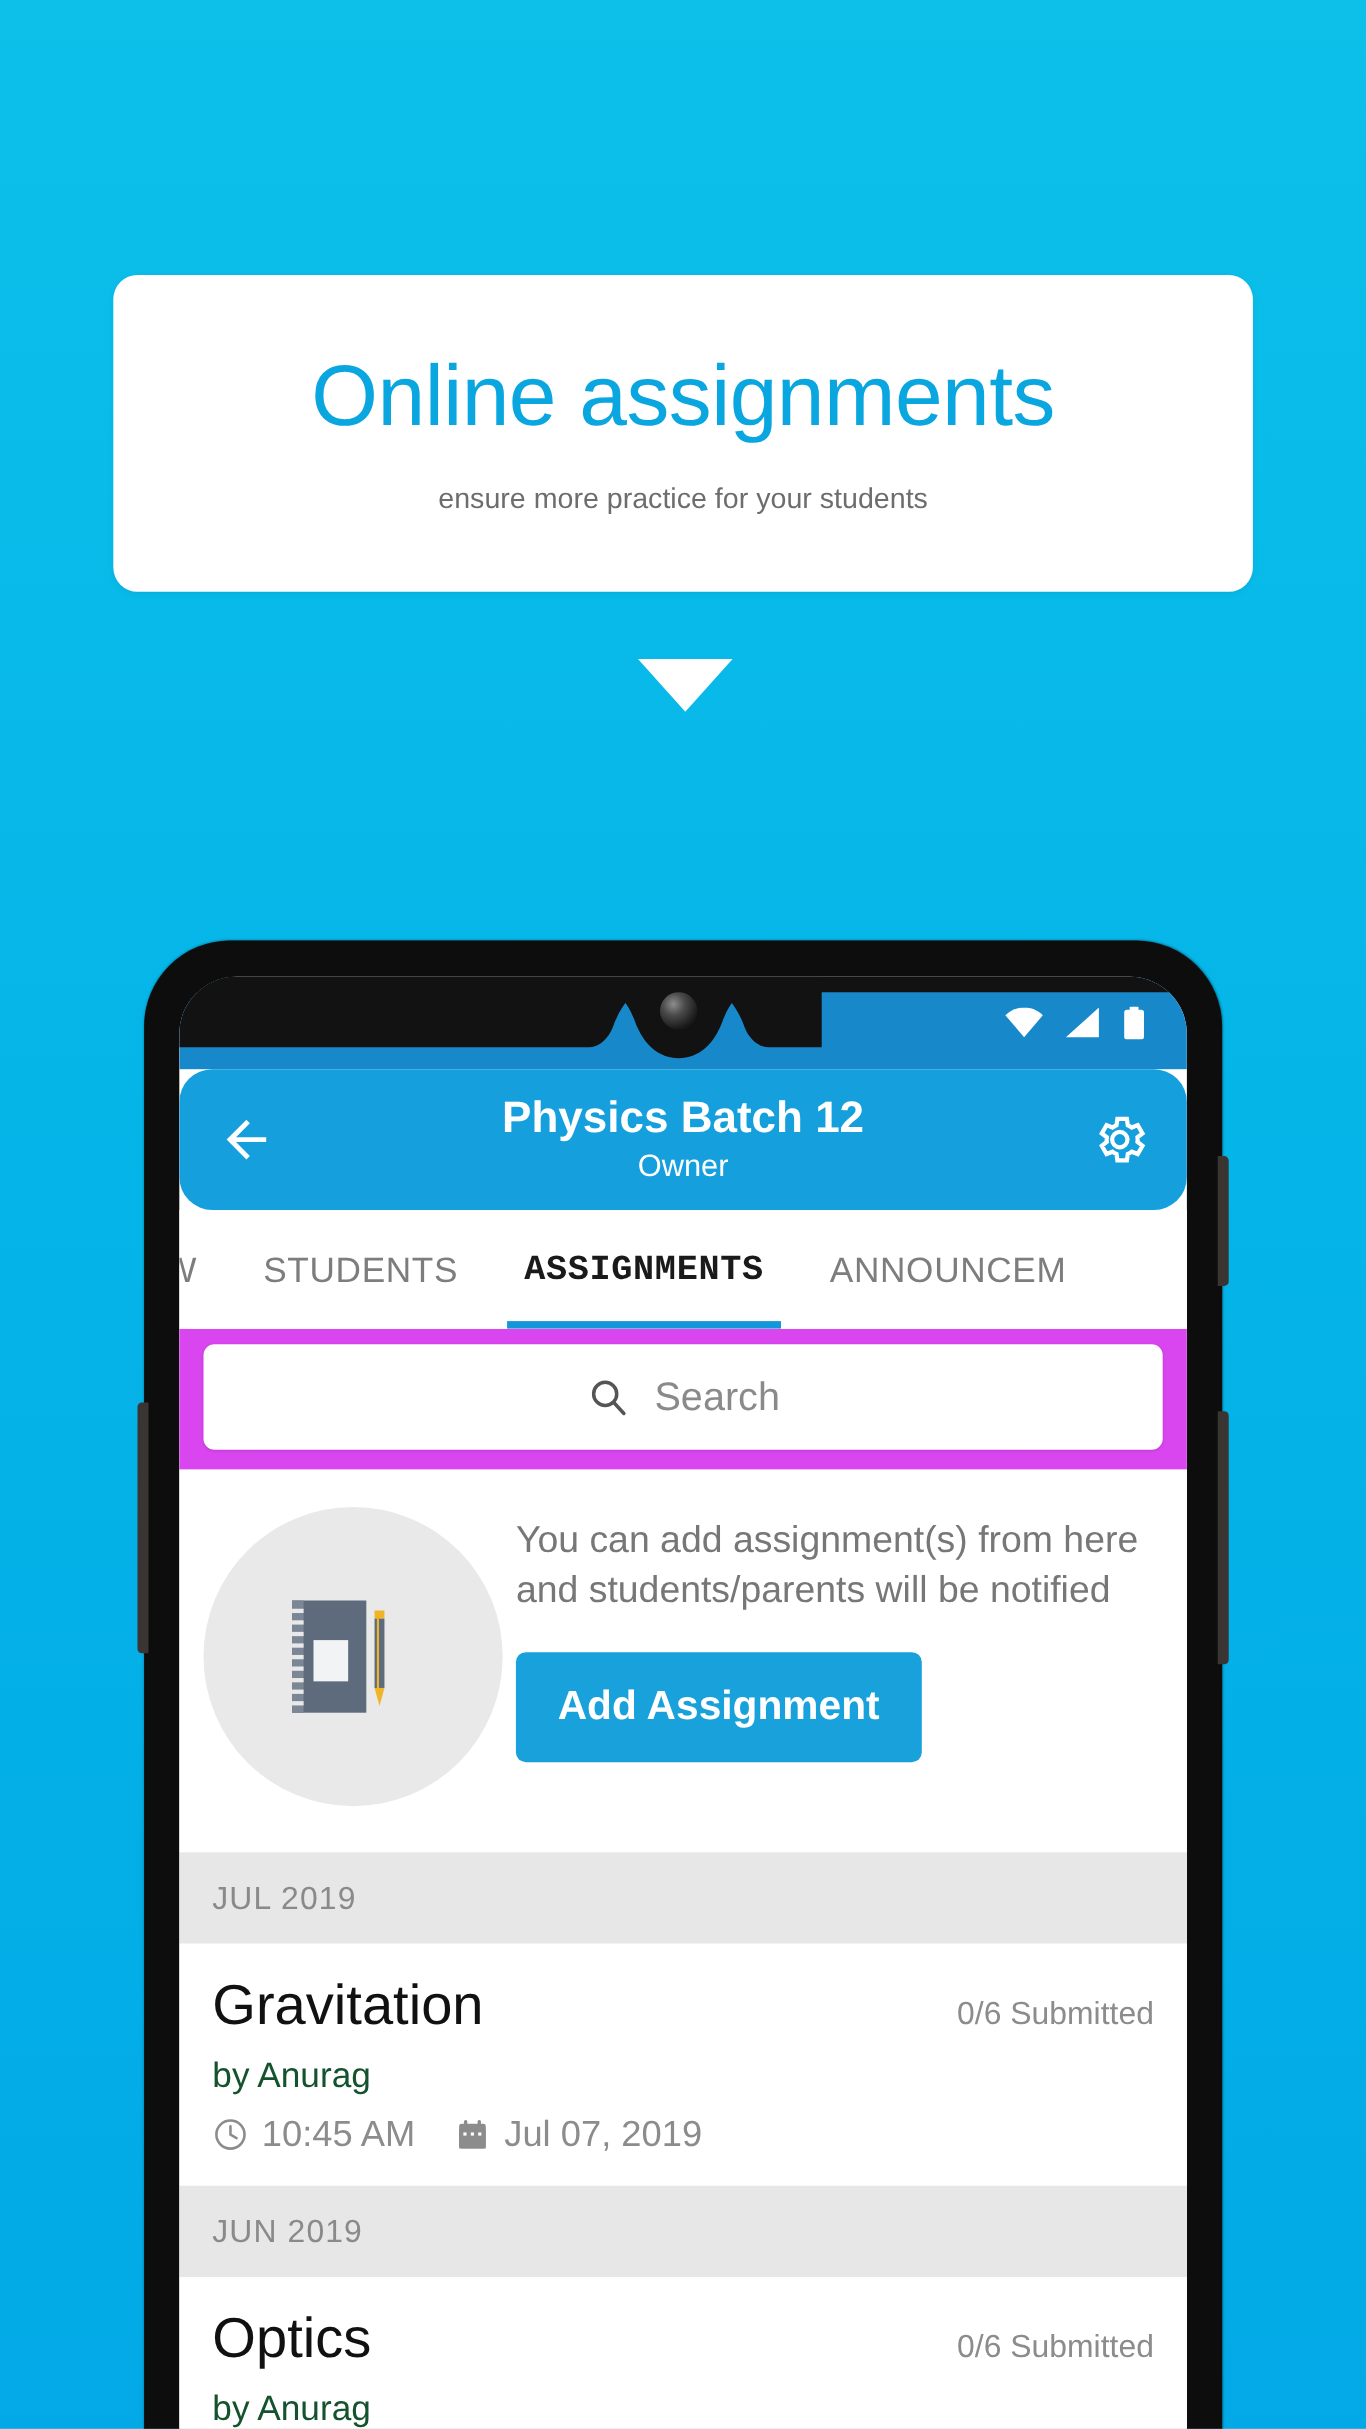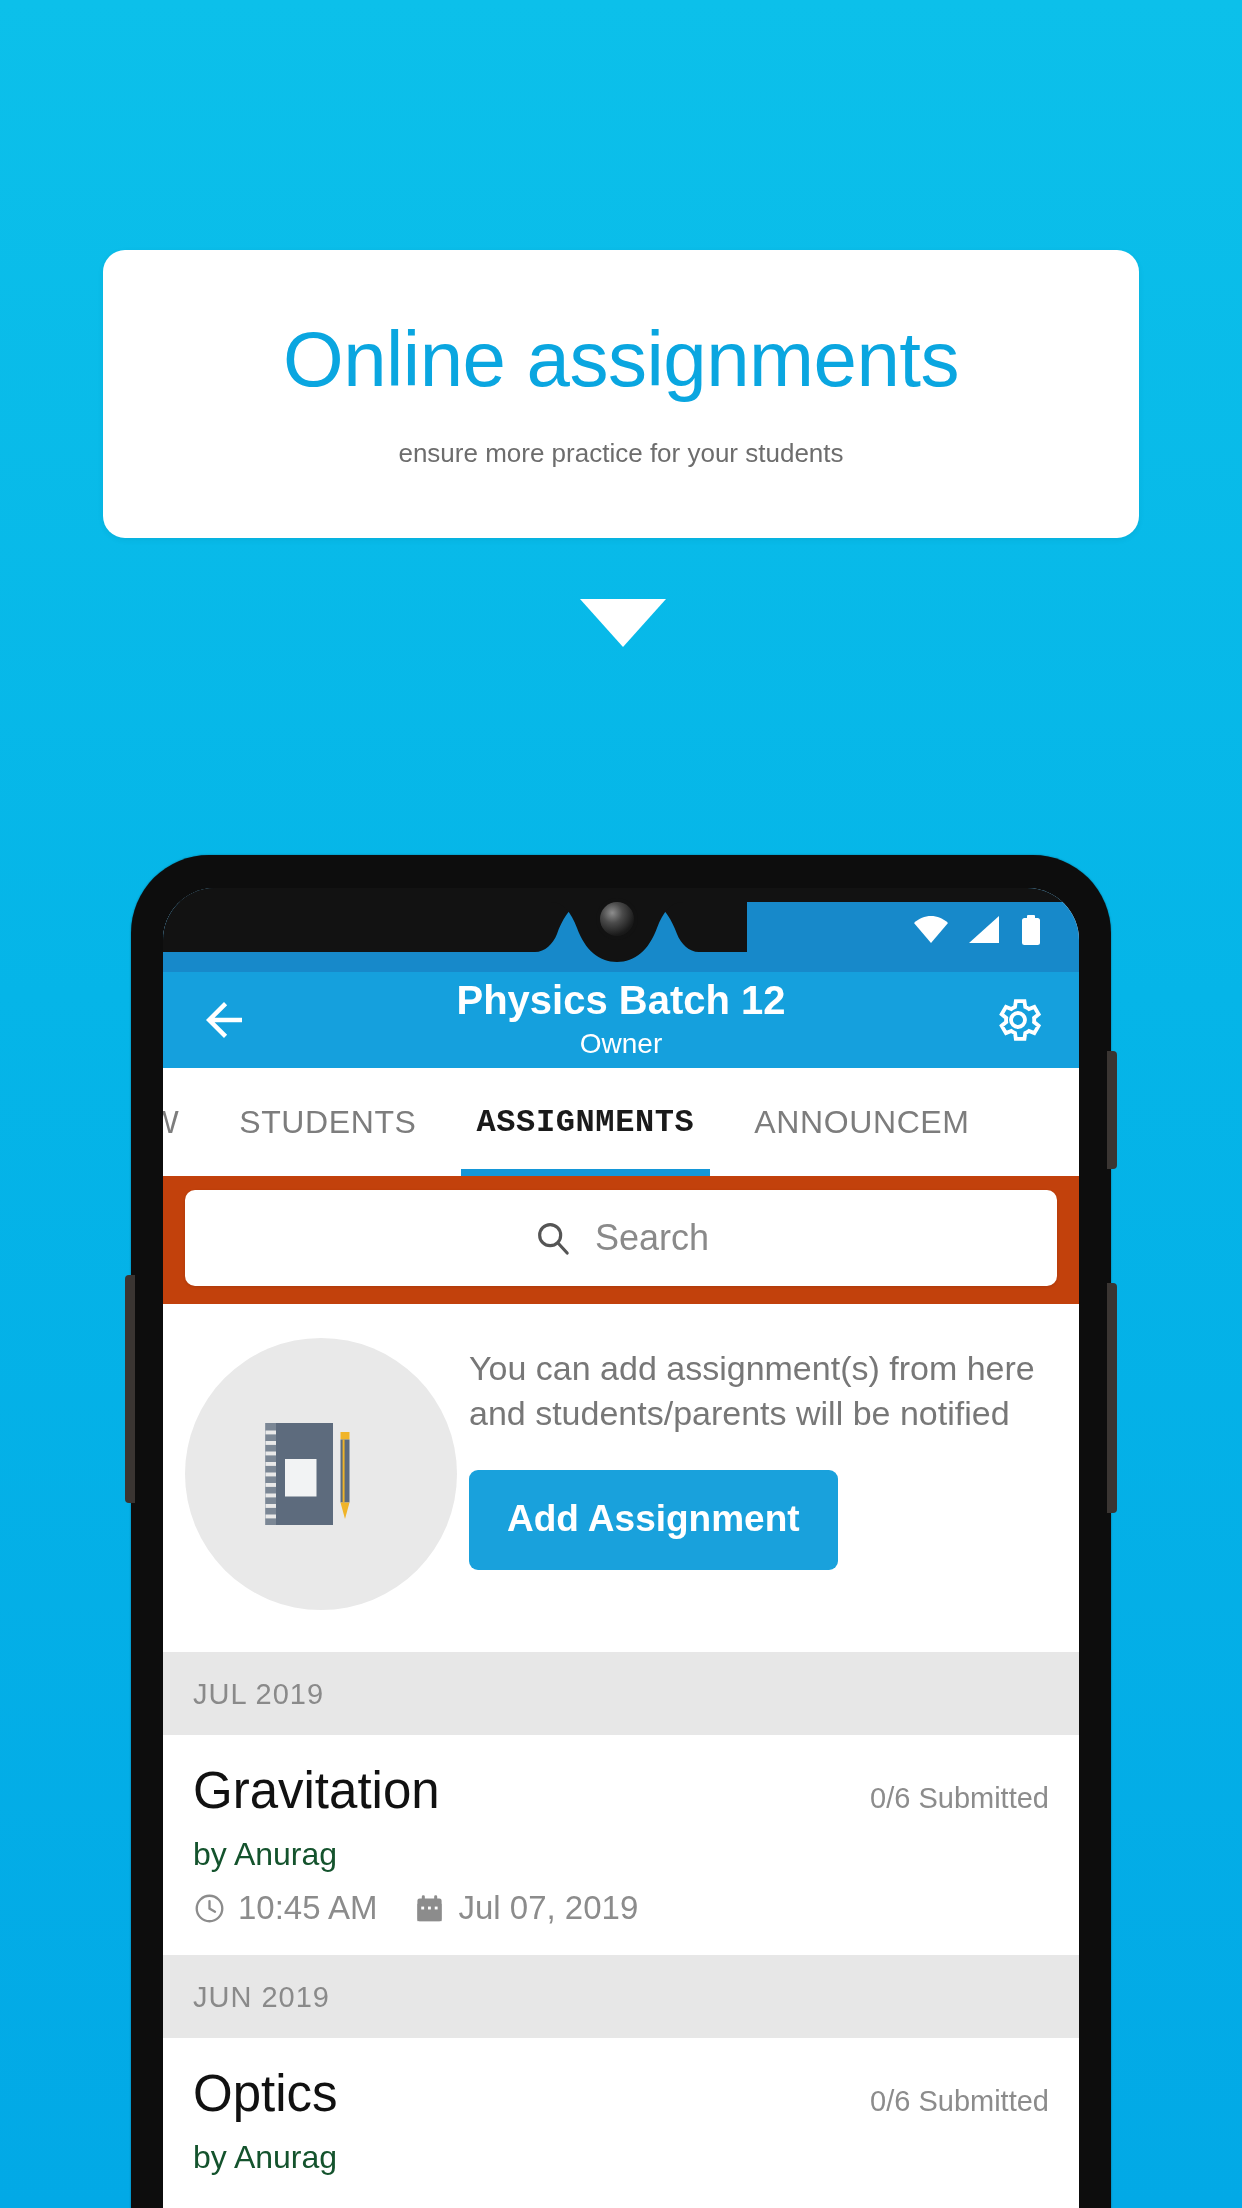--- a/index.html
+++ b/index.html
@@ -120,25 +120,26 @@
     margin-left: auto;
     display: flex;
     align-items: center;
     gap: 20px;
   }
   .ic-wifi, .ic-signal, .ic-batt { display: block; }
 
   
   .app-bar {
     position: relative;
-    height: 96px;
+    height: 128px;
     background: #15a0dd;
     display: flex;
     align-items: center;
     padding: 0 34px;
+    border-radius: 30px;
   }
   .back-arrow { width: 54px; height: 54px; flex: 0 0 auto; cursor: pointer; }
   .app-titles {
     flex: 1;
     text-align: center;
     color: #ffffff;
     line-height: 1.05;
     padding-bottom: 2px;
   }
   .app-title { font-size: 40px; font-weight: 700; }
@@ -171,21 +172,21 @@
   .tab.active::after {
     content: "";
     position: absolute;
     left: 14px; right: 14px; bottom: 0;
     height: 7px;
     background: #1497d8;
   }
 
   
   .search-zone {
-    background: #c2410c;
+    background: #d946ef;
     padding: 14px 22px 18px 22px;
   }
   .search-box {
     height: 96px;
     background: #ffffff;
     border-radius: 10px;
     display: flex;
     align-items: center;
     justify-content: center;
     gap: 22px;

